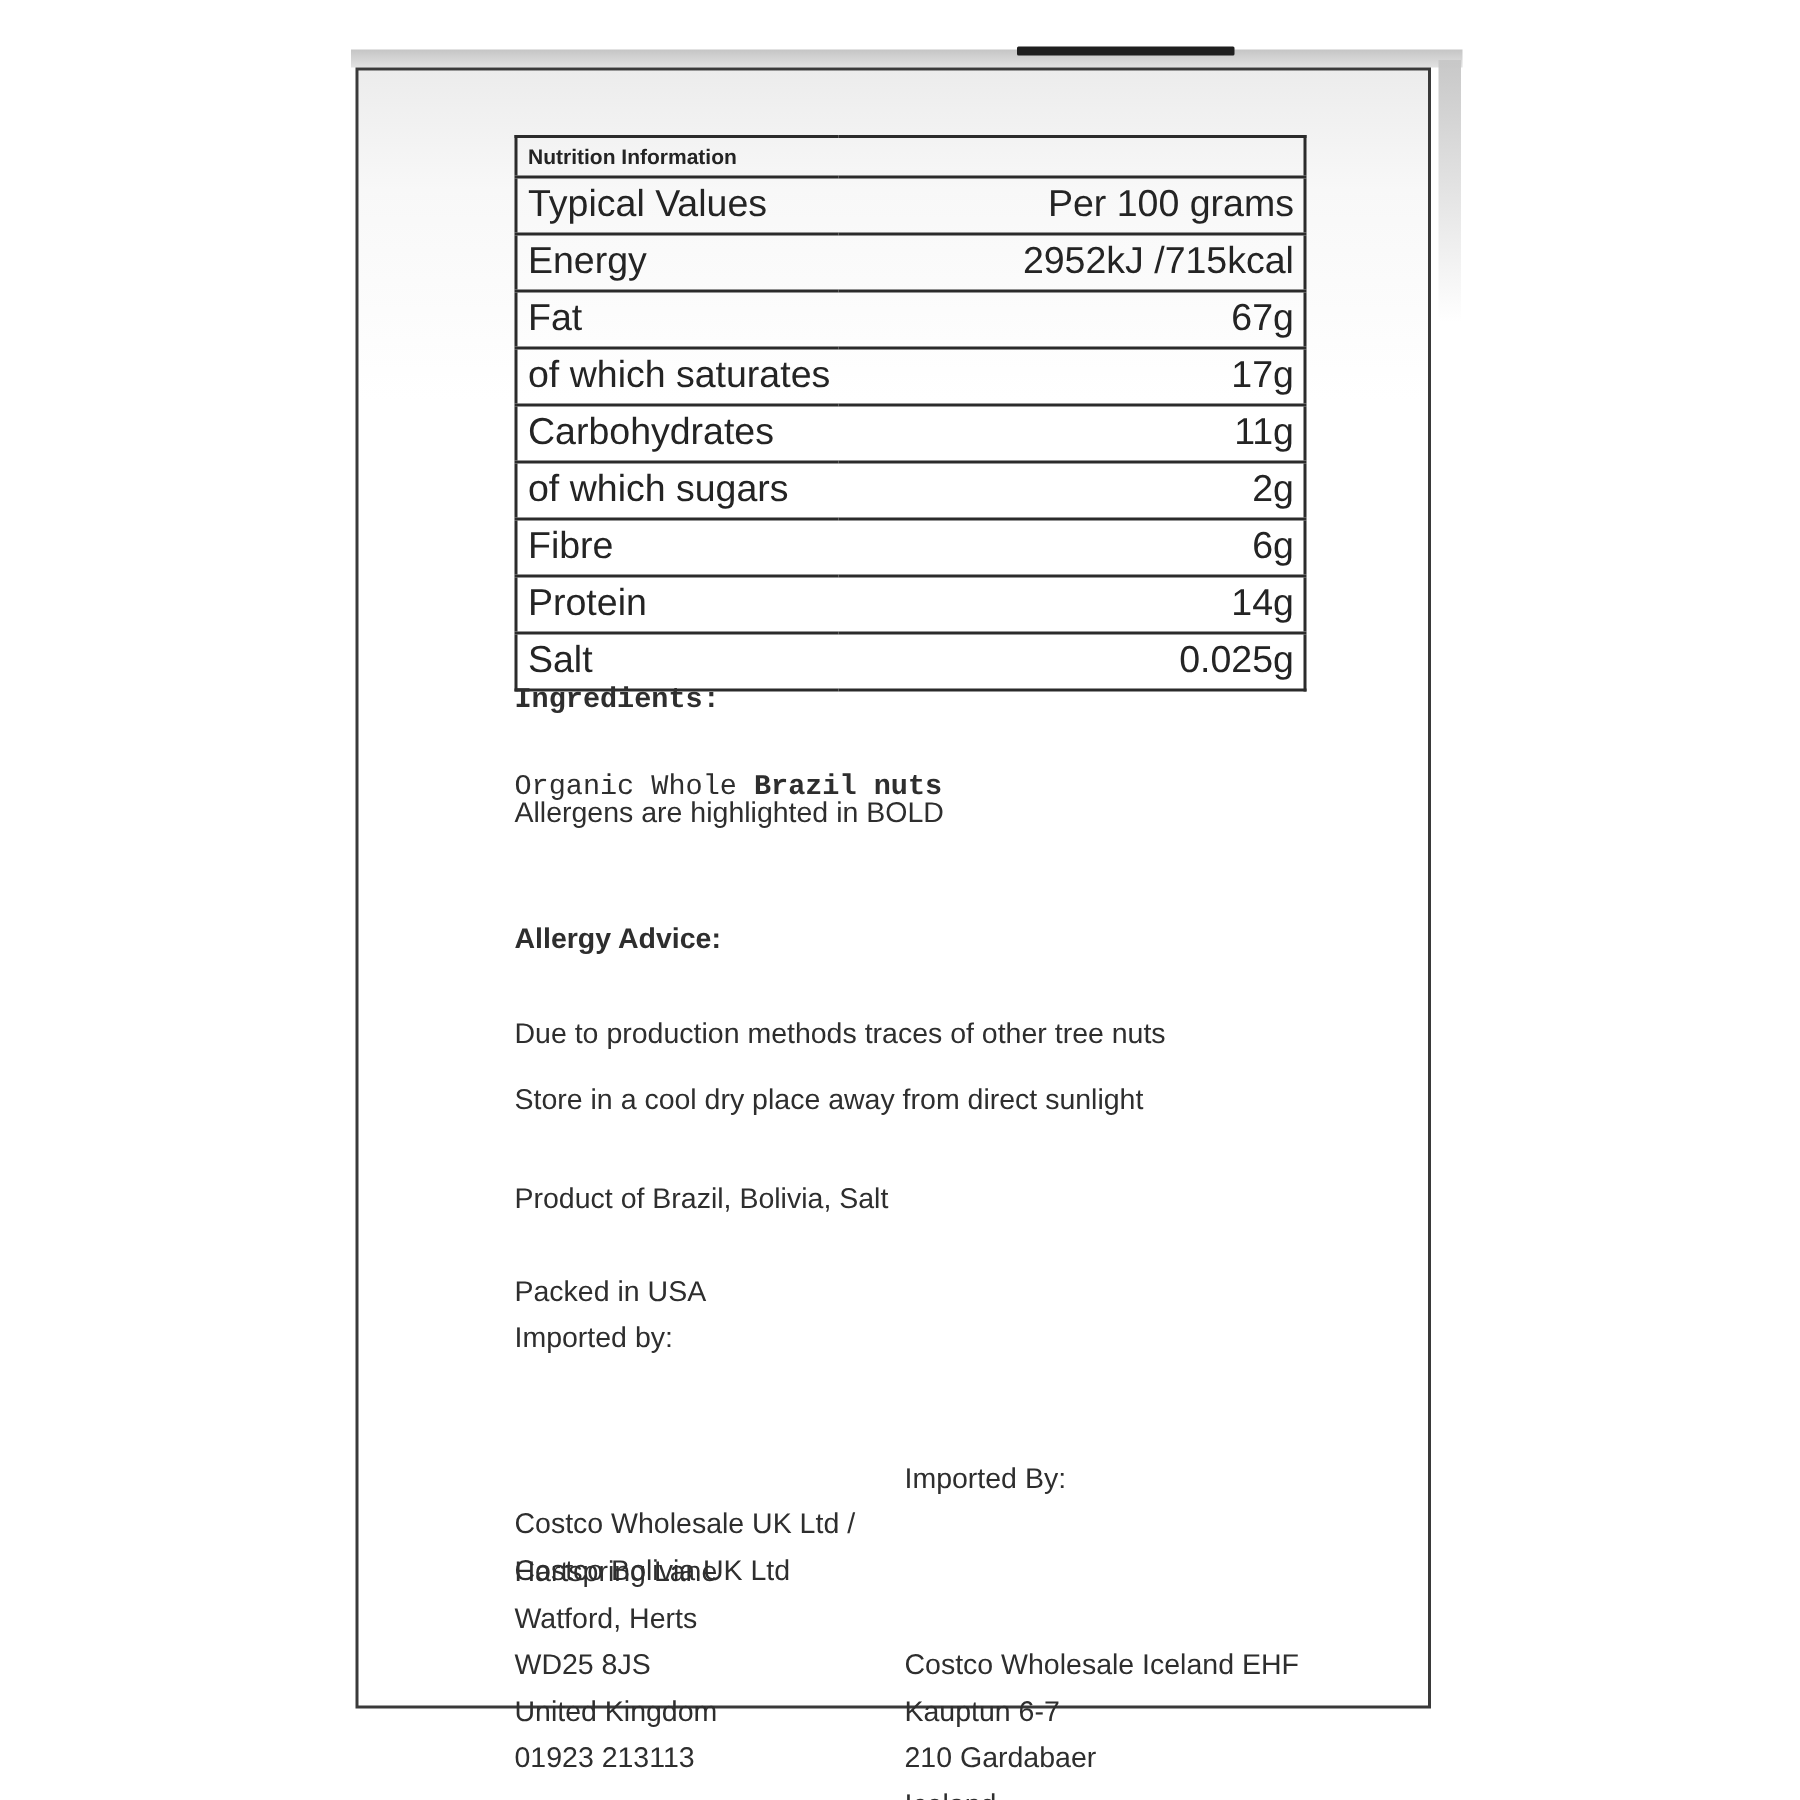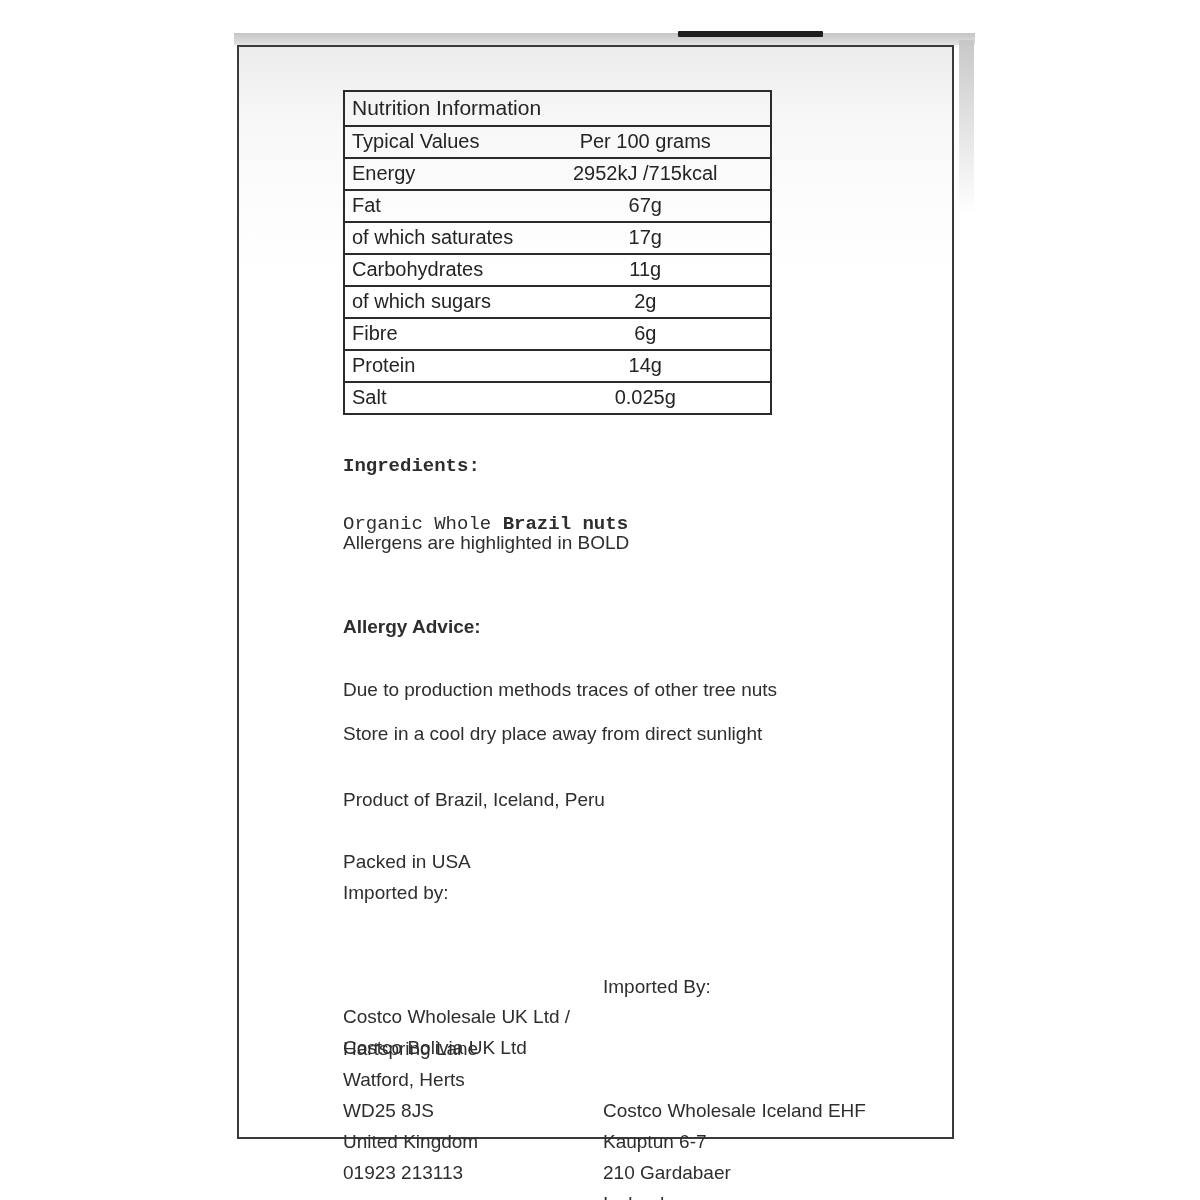--- a/index.html
+++ b/index.html
@@ -23,24 +23,24 @@
     position: absolute; left: 237px; top: 45px; width: 717px; height: 1094px;
     border: 2px solid #3a3a3a;
     background: linear-gradient(180deg, #ececec 0, #f8f8f8 80px, #ffffff 220px);
   }
   
   .ntable {
     position: absolute; left: 104px; top: 43px; right: 0;
     border-collapse: collapse; border: 2px solid #2b2b2b;
     color: #242424;
   }
-  .ntable td { border-top: 2px solid #2b2b2b; font-size: 20px; padding: 3px 6px 4px 7px; }
-  .ntable tr.title-row td { font-size: 21px; font-weight: normal; padding: 4px 6px 5px 7px; border-top: none; }
+  .ntable td { border-top: 2px solid #2b2b2b; font-size: 25px; padding: 3px 6px 4px 7px; }
+  .ntable tr.title-row td { font-size: 14px; font-weight: bold; padding: 4px 6px 5px 7px; border-top: none; }
   .ntable td.lab { width: 41%; text-align: left; }
-  .ntable td.val { text-align: center; }
+  .ntable td.val { text-align: right; }
   
   .tb { position: absolute; left: 104px; font-size: 19px; line-height: 29px; white-space: pre-line; }
   .b  { font-weight: bold; }
   #ingredients    { top: 376px; font-family: Liberation Mono, monospace; }
   #allergens-note { top: 481px; }
   #allergy        { top: 536px; }
   #allergy .body  { margin-top: 5px; }
   #storage        { top: 624px; margin-top: 48px; }
   #origin         { top: 706px; line-height: 31px; }
   #importer-uk    { top: 799px; line-height: 31px; }
@@ -119,21 +119,21 @@
   <div class="tb" id="allergy">
     <div class="b">Allergy Advice:</div>
     <div class="body">Due to production methods traces of other tree nuts</div>
   </div>
 
   <div class="tb" id="allergens-note">Allergens are highlighted in BOLD</div>
 
   <div class="tb" id="storage">Store in a cool dry place away from direct sunlight</div>
 
   <div class="tb" id="origin">
-    <div>Product of Brazil, Iceland, Peru</div>
+    <div>Product of Brazil, Bolivia, Salt</div>
     <div>Packed in USA</div>
   </div>
 
   <div class="tb" id="importer-uk">
     <div>Imported by:</div>
     <div>
       
     <div>Costco Wholesale UK Ltd /</div><div>Costco Bolivia UK Ltd</div></div>
   </div>
 

